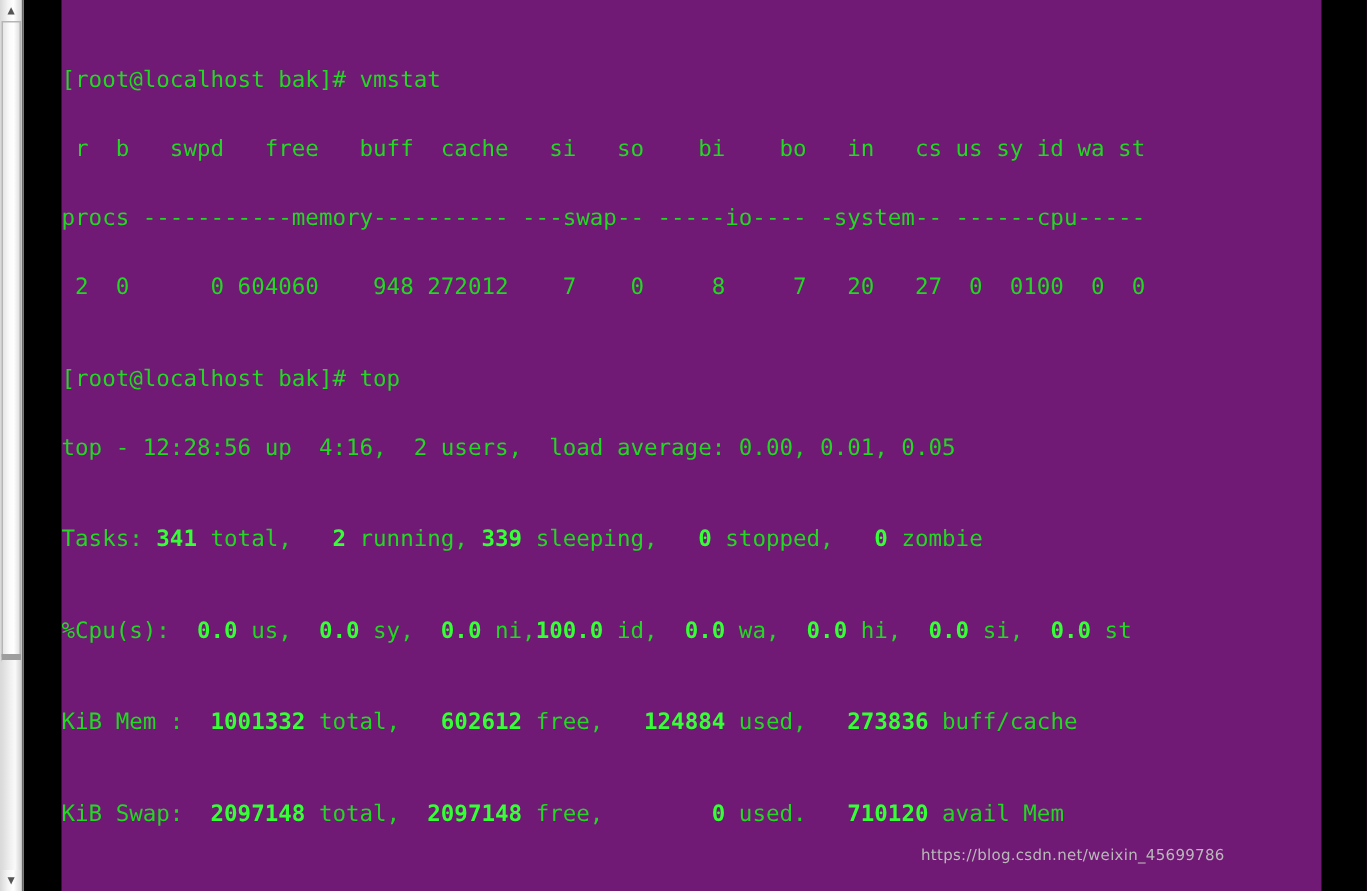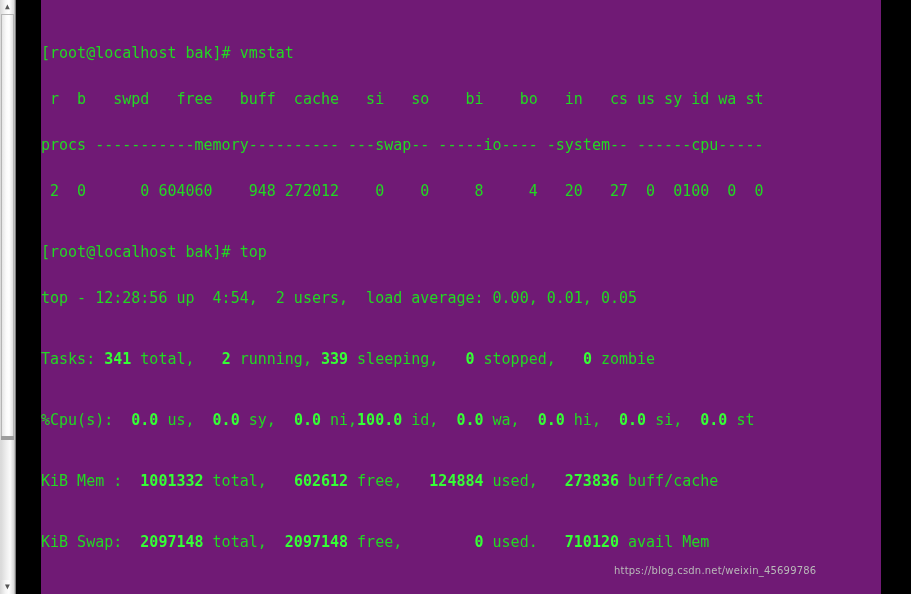--- a/index.html
+++ b/index.html
@@ -128,24 +128,24 @@
     <div id="scroll-gap"></div>
     <div id="scroll-track-lower"></div>
     <div id="scroll-down-arrow">▼</div>
   </div>
 
   <div id="terminal">
 
     <span class="line normal">[root@localhost bak]# vmstat</span>
     <span class="line normal"> r  b   swpd   free   buff  cache   si   so    bi    bo   in   cs us sy id wa st</span>
     <span class="line normal">procs -----------memory---------- ---swap-- -----io---- -system-- ------cpu-----</span>
-    <span class="line normal"> 2  0      0 604060    948 272012    0    0     8     4   20   27  0  0100  0  0</span>
+    <span class="line normal"> 2  0      0 604060    948 272012    7    0     8     7   20   27  0  0100  0  0</span>
 
     <span class="line normal">[root@localhost bak]# top</span>
-    <span class="line normal">top - 12:28:56 up  4:54,  2 users,  load average: 0.00, 0.01, 0.05</span>
+    <span class="line normal">top - 12:28:56 up  4:16,  2 users,  load average: 0.00, 0.01, 0.05</span>
 
     <span class="line"><span class="normal">Tasks:</span><span class="normal"> </span><span class="bright">341</span><span class="normal"> </span><span class="normal">total,</span><span class="normal">   </span><span class="bright">2</span><span class="normal"> </span><span class="normal">running,</span><span class="normal"> </span><span class="bright">339</span><span class="normal"> </span><span class="normal">sleeping,</span><span class="normal">   </span><span class="bright">0</span><span class="normal"> </span><span class="normal">stopped,</span><span class="normal">   </span><span class="bright">0</span><span class="normal"> </span><span class="normal">zombie</span></span>
 
     <span class="line"><span class="normal">%Cpu(s):</span><span class="normal">  </span><span class="bright">0.0</span><span class="normal"> </span><span class="normal">us,</span><span class="normal">  </span><span class="bright">0.0</span><span class="normal"> </span><span class="normal">sy,</span><span class="normal">  </span><span class="bright">0.0</span><span class="normal"> </span><span class="normal">ni,</span><span class="bright">100.0</span><span class="normal"> </span><span class="normal">id,</span><span class="normal">  </span><span class="bright">0.0</span><span class="normal"> </span><span class="normal">wa,</span><span class="normal">  </span><span class="bright">0.0</span><span class="normal"> </span><span class="normal">hi,</span><span class="normal">  </span><span class="bright">0.0</span><span class="normal"> </span><span class="normal">si,</span><span class="normal">  </span><span class="bright">0.0</span><span class="normal"> </span><span class="normal">st</span></span>
 
     <span class="line"><span class="normal">KiB Mem :</span><span class="normal">  </span><span class="bright">1001332</span><span class="normal"> </span><span class="normal">total,</span><span class="normal">   </span><span class="bright">602612</span><span class="normal"> </span><span class="normal">free,</span><span class="normal">   </span><span class="bright">124884</span><span class="normal"> </span><span class="normal">used,</span><span class="normal">   </span><span class="bright">273836</span><span class="normal"> </span><span class="normal">buff/cache</span></span>
 
     <span class="line"><span class="normal">KiB Swap:</span><span class="normal">  </span><span class="bright">2097148</span><span class="normal"> </span><span class="normal">total,</span><span class="normal">  </span><span class="bright">2097148</span><span class="normal"> </span><span class="normal">free,</span><span class="normal">        </span><span class="bright">0</span><span class="normal"> </span><span class="normal">used.</span><span class="normal">   </span><span class="bright">710120</span><span class="normal"> </span><span class="normal">avail Mem</span></span>
 
     

